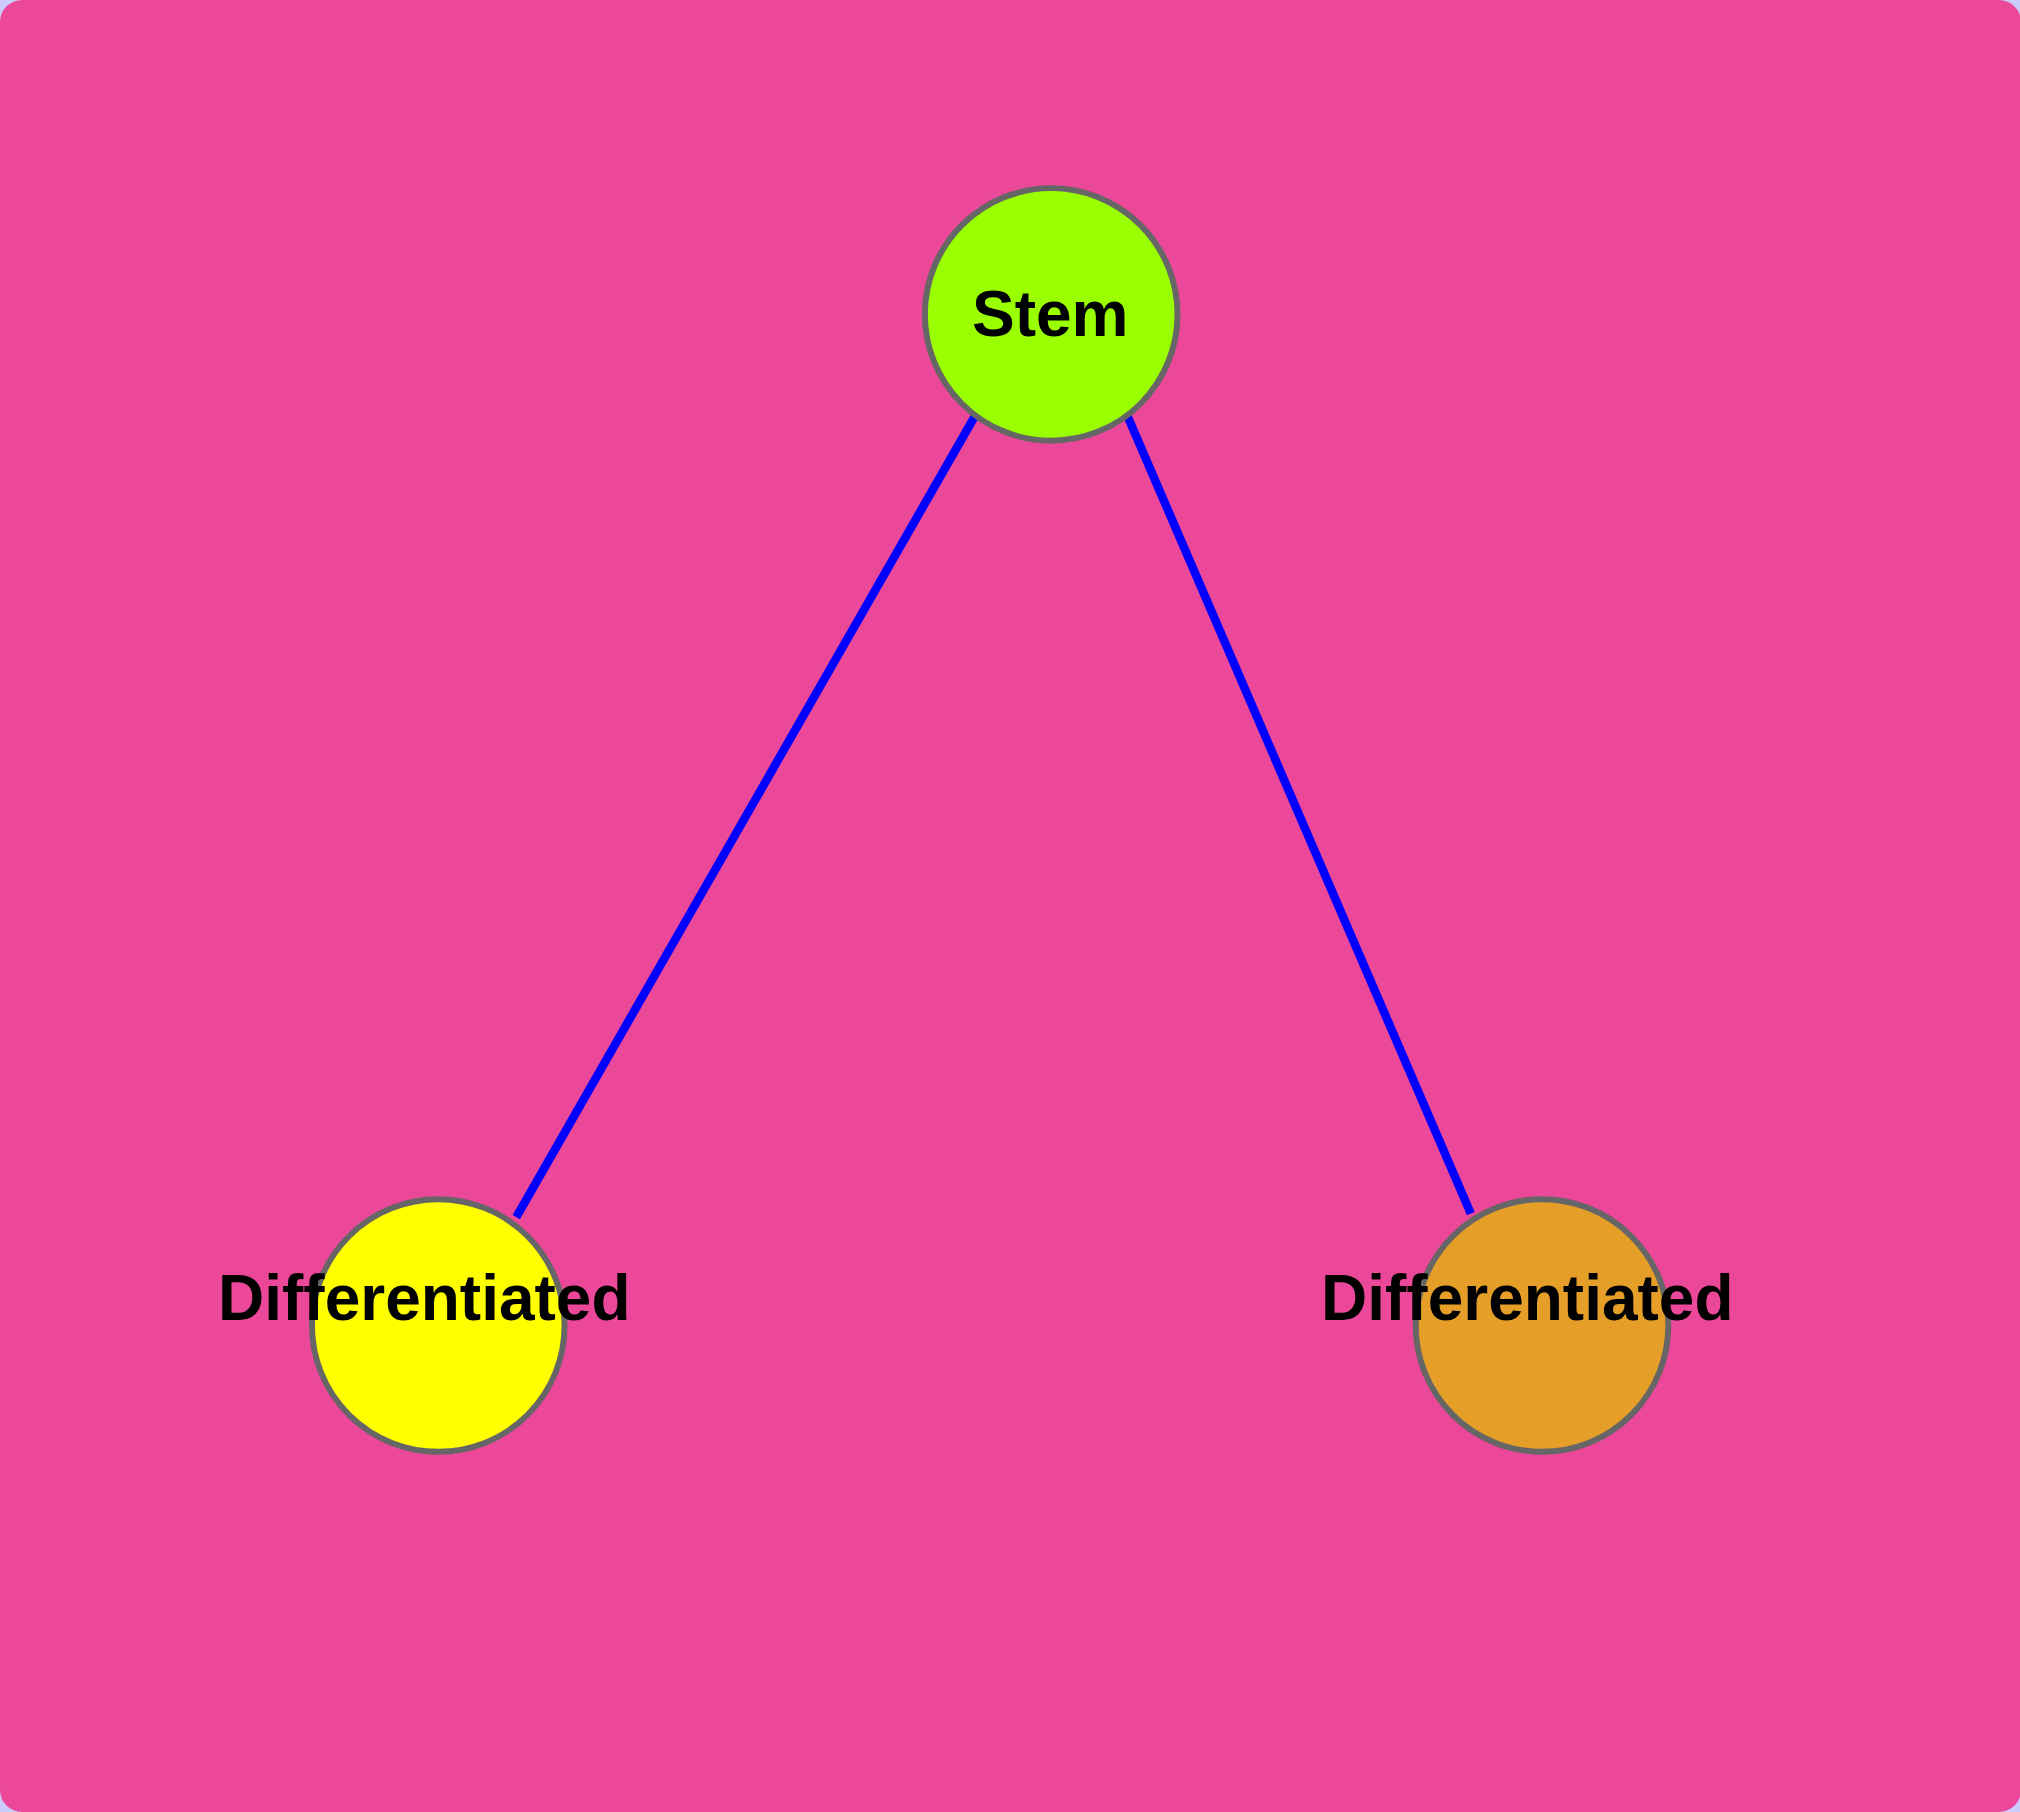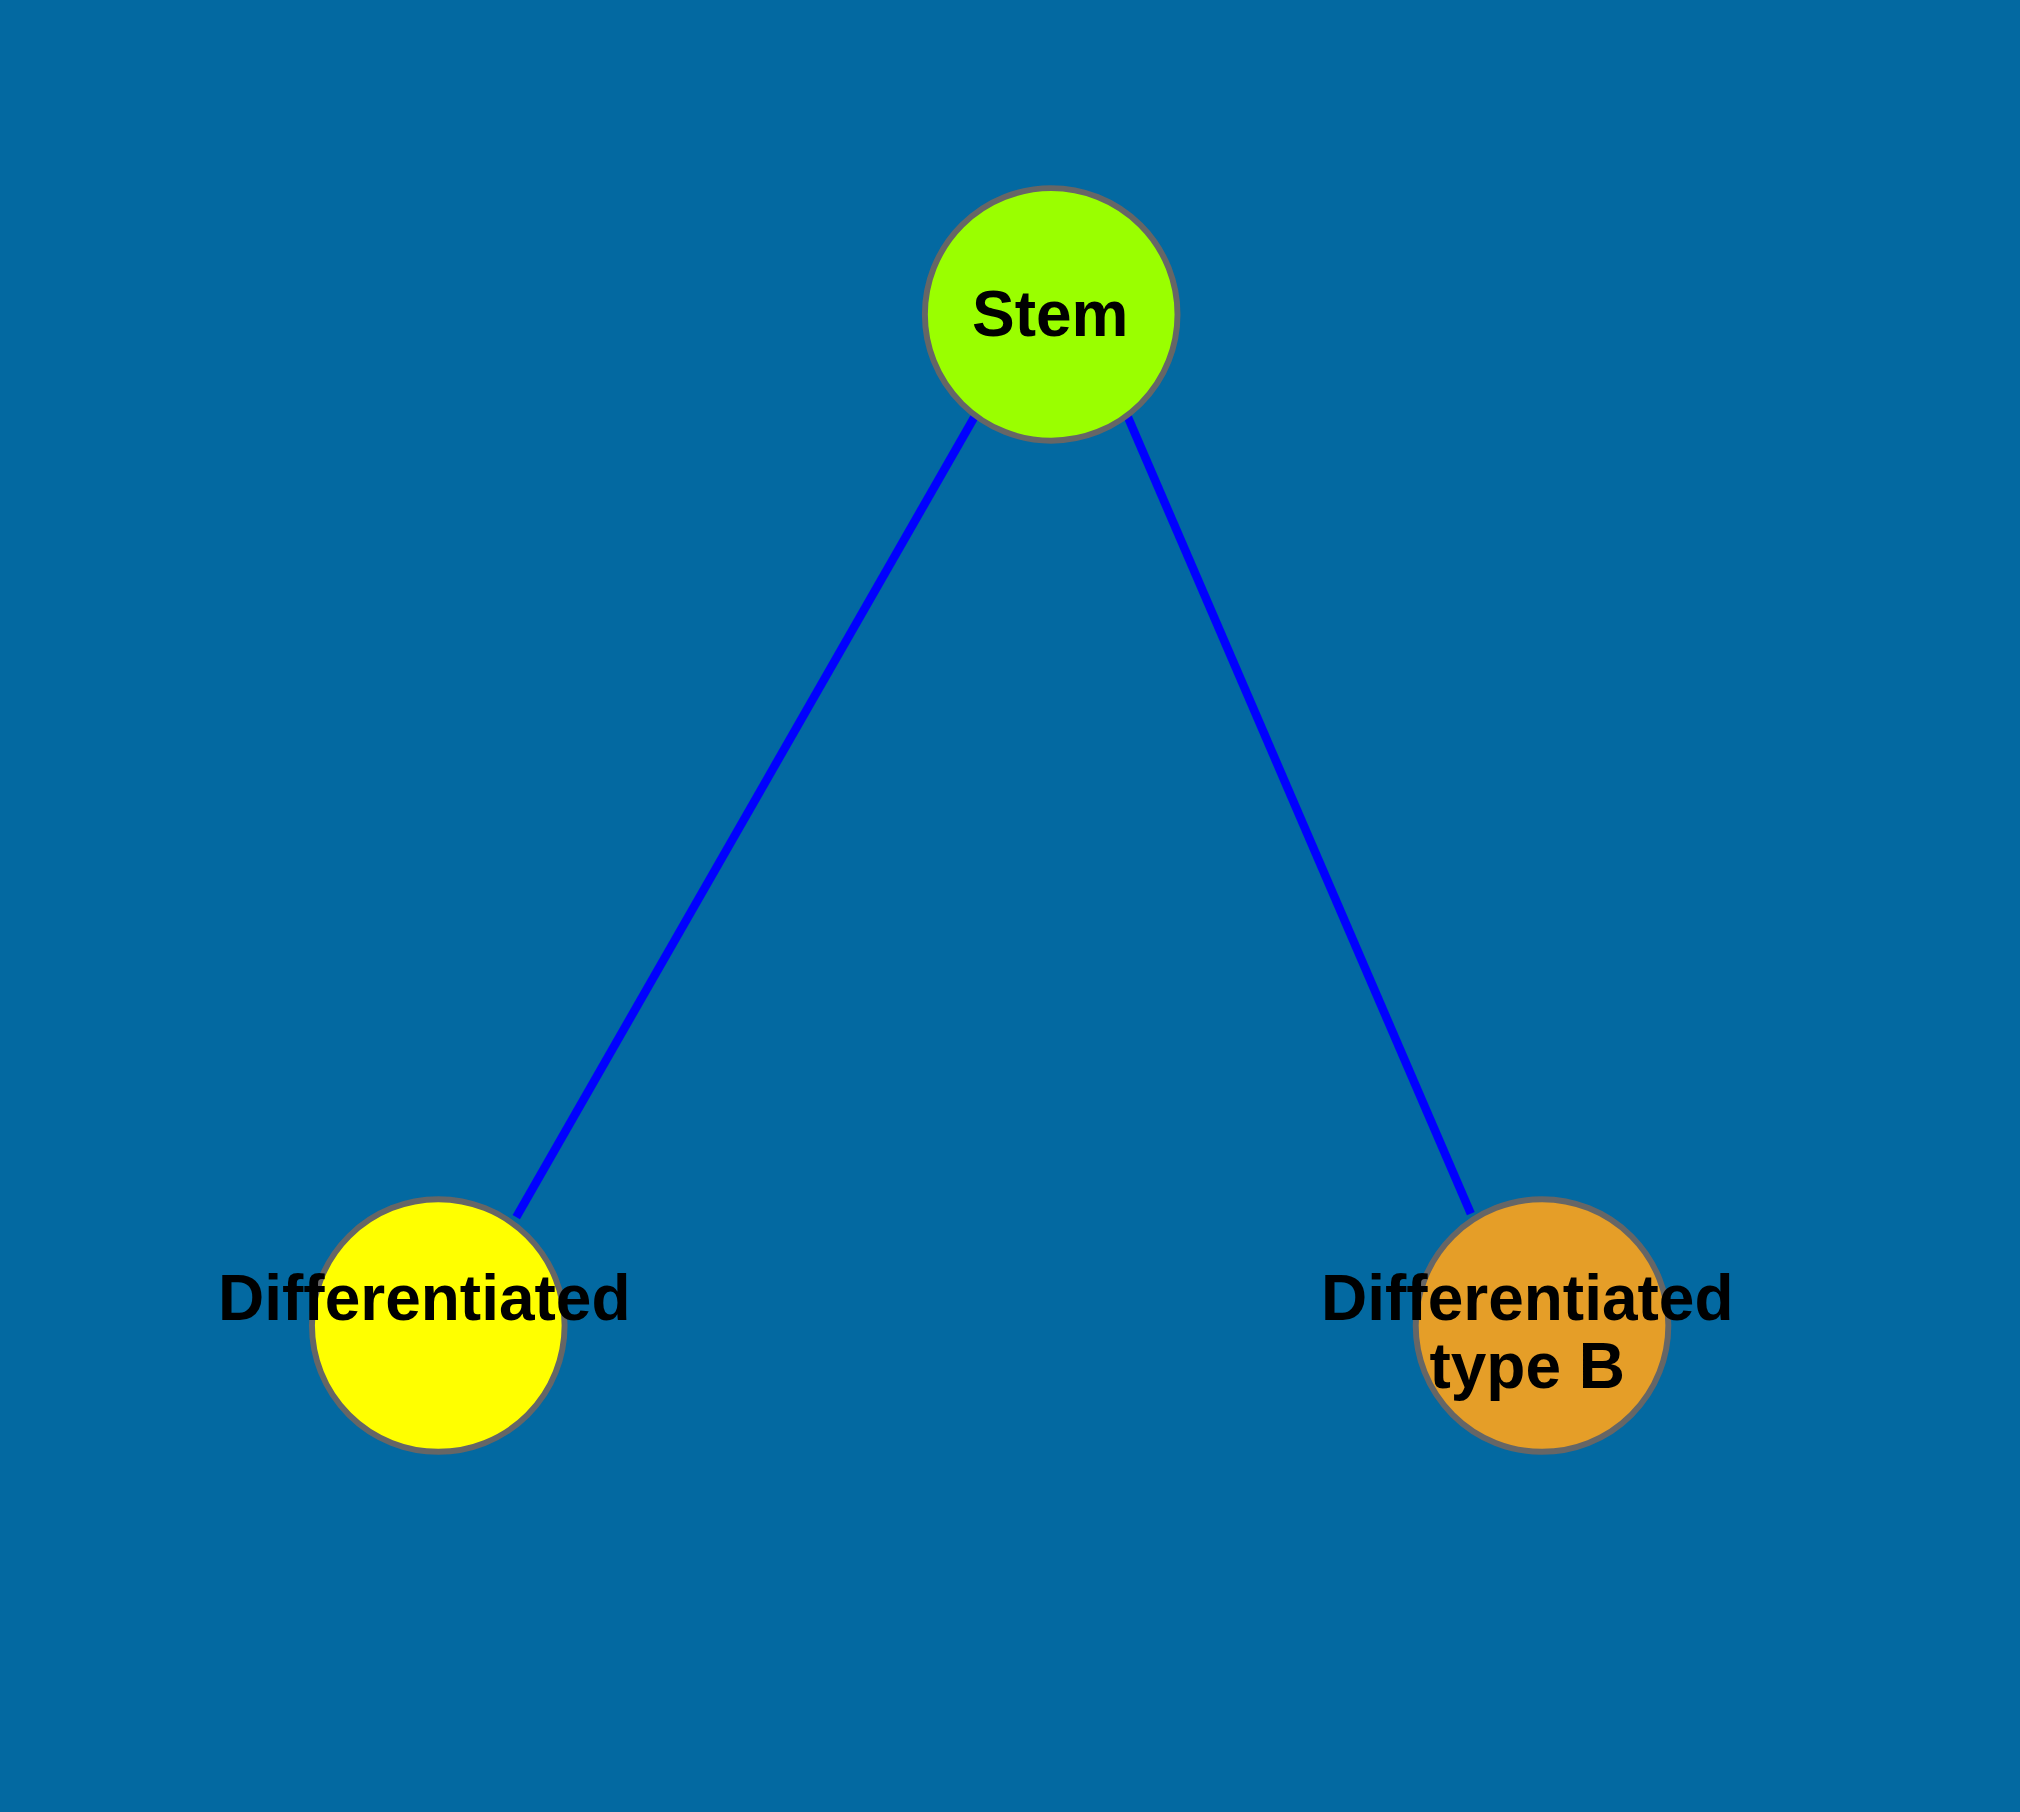--- a/index.html
+++ b/index.html
@@ -33,34 +33,34 @@
     pointer-events: none;
     -webkit-font-smoothing: antialiased;
   }
   .label-line {
     display: block;
   }
 </style>
 </head>
 <body>
 
-<div id="stage" style="background: #0369a1;">
+<div id="stage" style="background: #ec4899; border-radius: 22px;">
 
   <svg id="graph-svg" viewBox="0 0 2384 2138" preserveAspectRatio="none">
     <g id="edges-layer">
         <line x1="1150" y1="491" x2="609" y2="1436" stroke="#0000ff" stroke-width="10" stroke-linecap="butt"></line>
         <line x1="1330" y1="491" x2="1735" y2="1432" stroke="#0000ff" stroke-width="10" stroke-linecap="butt"></line>
       </g>
     <g id="nodes-layer">
         <circle cx="1240" cy="371" r="149" fill="#9aff00" stroke="#666666" stroke-width="7"></circle>
         <circle cx="517" cy="1564" r="149" fill="#ffff00" stroke="#666666" stroke-width="7"></circle>
         <circle cx="1819" cy="1564" r="149" fill="#e59e28" stroke="#666666" stroke-width="7"></circle>
       </g>
   </svg>
 
   <div id="labels-layer">
       <div class="node-label" style="font-size: 64px; color: rgb(0, 0, 0); left: 972px; top: 280px;"><span class="label-line">Stem</span></div>
       <div class="node-label" style="font-size: 64px; color: rgb(0, 0, 0); left: 218px; top: 1264px;"><span class="label-line">Differentiated</span></div>
-      <div class="node-label" style="font-size: 64px; color: rgb(0, 0, 0); left: 1321px; top: 1264px;"><span class="label-line">Differentiated</span><span class="label-line">type B</span></div>
+      <div class="node-label" style="font-size: 64px; color: rgb(0, 0, 0); left: 1321px; top: 1264px;"><span class="label-line">Differentiated</span></div>
     </div>
 
 </div>
 
 
 </body></html>

